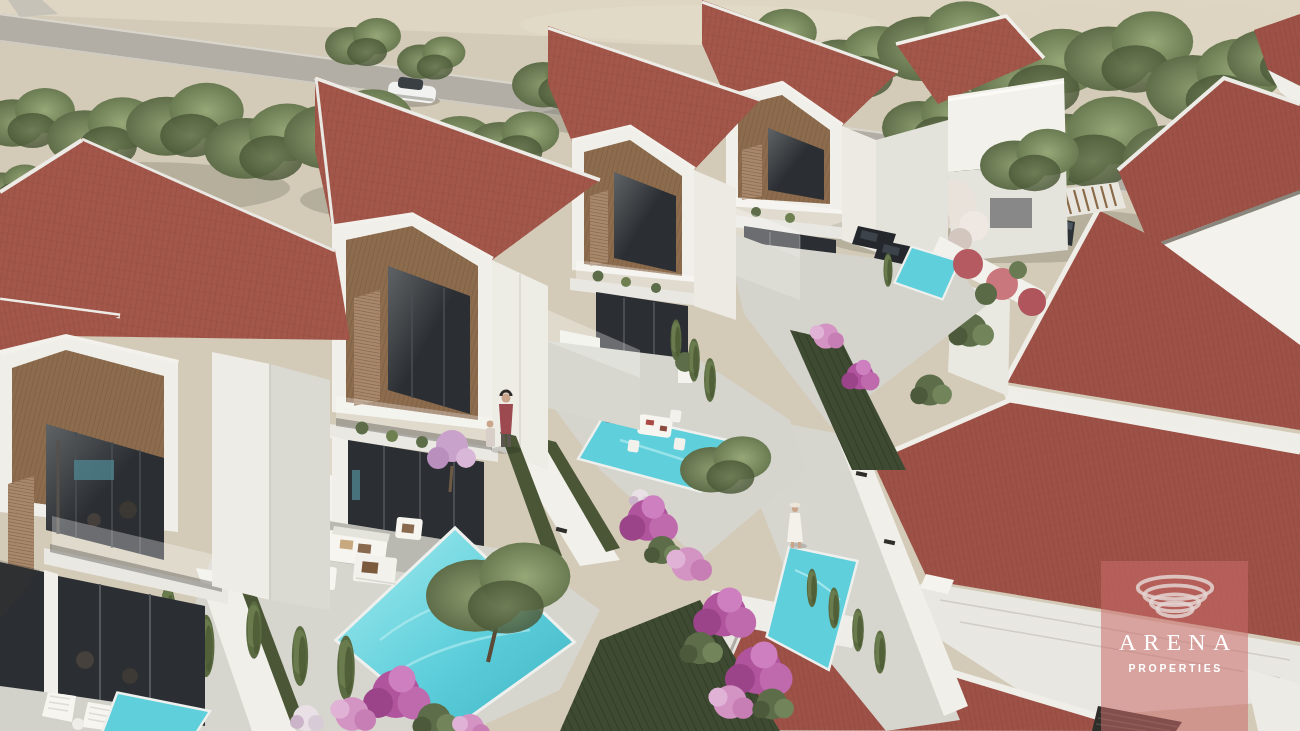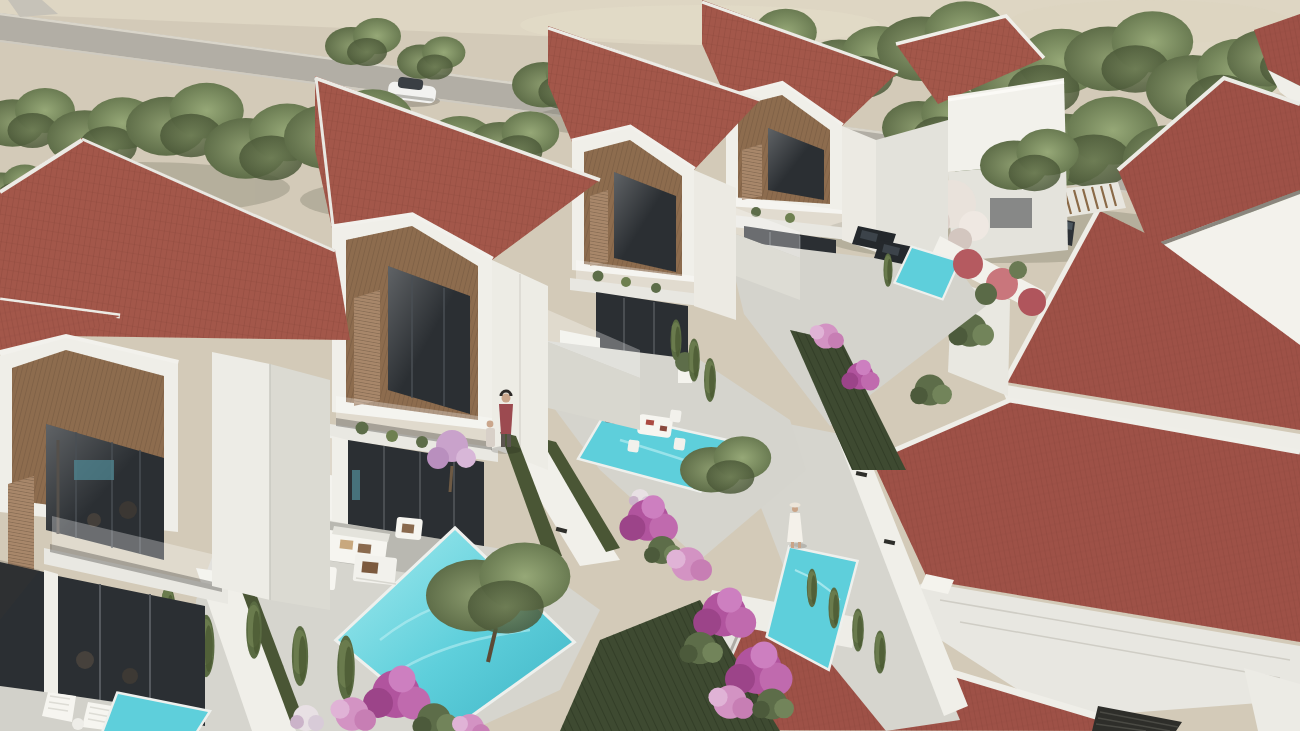--- a/index.html
+++ b/index.html
@@ -522,13 +522,25 @@
   </g>
   <g>
     <polygon points="118,694 208,712 196,731 104,731" fill="none" stroke="#eef0ed" stroke-width="5"></polygon>
     <polygon points="118,694 208,712 196,731 104,731" fill="#5ecfdb"></polygon>
   </g>
 </g>
 
 <polygon points="0,560 40,570 0,620" fill="#3a3733" opacity=".2"></polygon>
 </svg>
 
+<div class="watermark">
+  <svg class="wm-logo" viewBox="-50 -30 100 60">
+    <g fill="none" stroke="rgba(228,213,209,.85)" stroke-width="4">
+      <ellipse cx="0" cy="-12" rx="40" ry="12"></ellipse>
+      <ellipse cx="0" cy="-4" rx="33" ry="10.5"></ellipse>
+      <ellipse cx="0" cy="4" rx="26" ry="9"></ellipse>
+      <ellipse cx="0" cy="11" rx="19" ry="7.5"></ellipse>
+    </g>
+  </svg>
+  <div class="wm-brand">ARENA</div>
+  <div class="wm-sub">PROPERTIES</div>
 </div>
+</div>
 
 </body></html>

